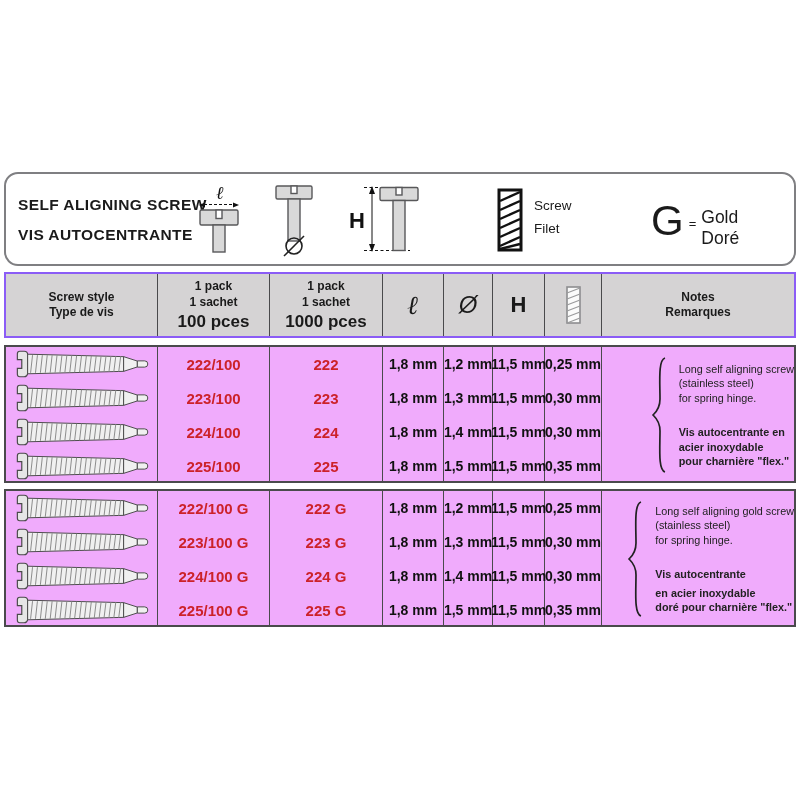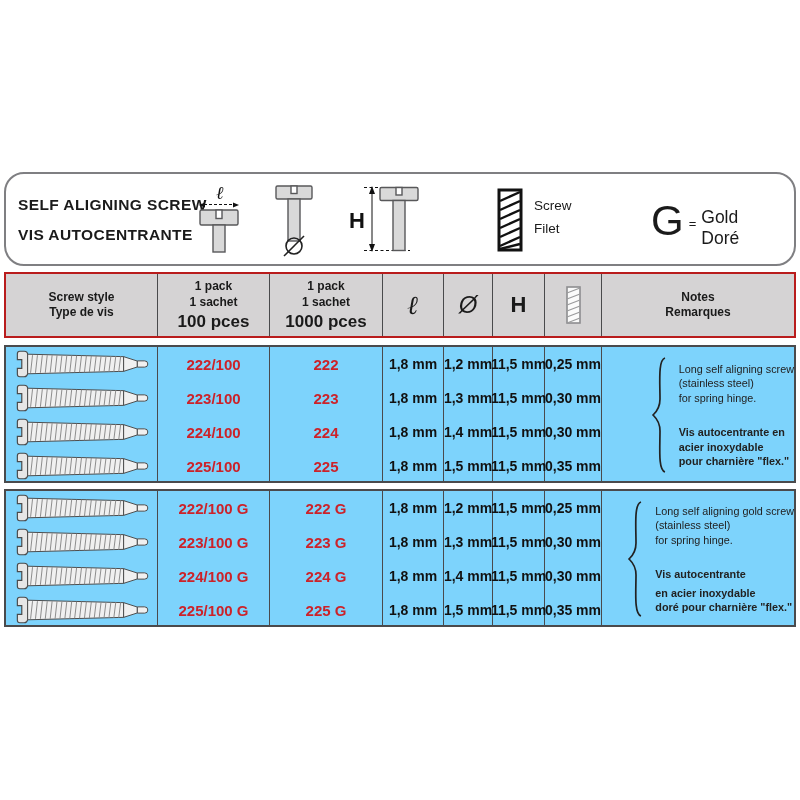--- a/index.html
+++ b/index.html
@@ -1,45 +1,45 @@
 <!DOCTYPE html>
 <html><head>
 <meta charset="utf-8">
 <style>
   html,body{margin:0;padding:0;background:#fff;}
   body{width:800px;height:800px;position:relative;font-family:"Liberation Sans","DejaVu Sans",sans-serif;color:#1a1a1a;overflow:hidden;}
   .abs{position:absolute;box-sizing:border-box;}
 
   
-  .legendbox{left:4px;top:172px;width:792px;height:94px;border:2px solid #7f7f82;border-radius:20px;background:#fff;}
+  .legendbox{left:4px;top:172px;width:792px;height:94px;border:2px solid #7f7f82;border-radius:14px;background:#fff;}
   .titles{left:12px;top:16px;}
   .titles div{font-size:15.5px;font-weight:700;letter-spacing:.4px;line-height:30px;white-space:nowrap;}
   .diag1{left:190px;top:10px;}
   .diag2{left:268px;top:6px;}
   .diag3{left:342px;top:8px;}
   .thread-big{left:490px;top:14px;}
   .threadtxt{left:528px;top:20px;font-size:13.5px;line-height:23px;}
   .ggroup{left:645px;top:18px;display:flex;align-items:center;}
   .gletter{font-size:42px;line-height:52px;}
   .geq{font-size:13px;margin:6px 5px 0 5px;}
   .ggold{font-size:17.5px;line-height:21px;margin-top:15px;}
 
   
   .grid8{display:grid;grid-template-columns:152px 112px 113px 61px 49px 52px 57px 1fr;}
-  .theader{left:4px;top:272px;width:792px;height:66px;border:2px solid #b91c1c;background:#d5d3d4;}
+  .theader{left:4px;top:272px;width:792px;height:66px;border:2px solid #8b5cf6;background:#d5d3d4;}
   .th{border-right:1px solid #4a4a4c;display:flex;flex-direction:column;align-items:center;justify-content:center;text-align:center;}
   .th:last-child{border-right:none;}
   .th .sm{font-size:12px;font-weight:700;line-height:15px;}
   .th .reg{font-size:12px;font-weight:700;line-height:16px;}
   .th .big{font-size:17px;font-weight:700;line-height:20px;margin-top:2px;}
   .th .sym-l{font-size:26px;font-style:italic;font-weight:700;font-family:"DejaVu Serif",serif;}
   .th .sym-d{font-size:24px;font-style:italic;}
   .th .sym-h{font-size:22px;font-weight:700;}
 
-  .section{left:4px;width:792px;height:138px;border:2px solid #4a4a4c;background:#7dd3fc;}
+  .section{left:4px;width:792px;height:138px;border:2px solid #4a4a4c;background:#f0abfc;}
   .sec1{top:345px;} .sec2{top:489px;}
   .col{border-right:1px solid #4a4a4c;display:flex;flex-direction:column;}
   .col:last-child{border-right:none;justify-content:flex-end;}
   .cell{flex:1;display:flex;align-items:center;justify-content:center;}
   .col.screws .cell{justify-content:flex-start;padding-left:5px;}
   .code{font-size:15px;font-weight:700;color:#cc2229;white-space:nowrap;}
   .val{font-size:14px;font-weight:700;color:#111;white-space:nowrap;}
   .notes{flex-direction:row;align-items:center;padding-left:6px;}
   .notebody{margin-left:10px;font-size:10.8px;line-height:14.5px;color:#222;}
   .notebody .fr{font-weight:700;margin-top:20px;}

